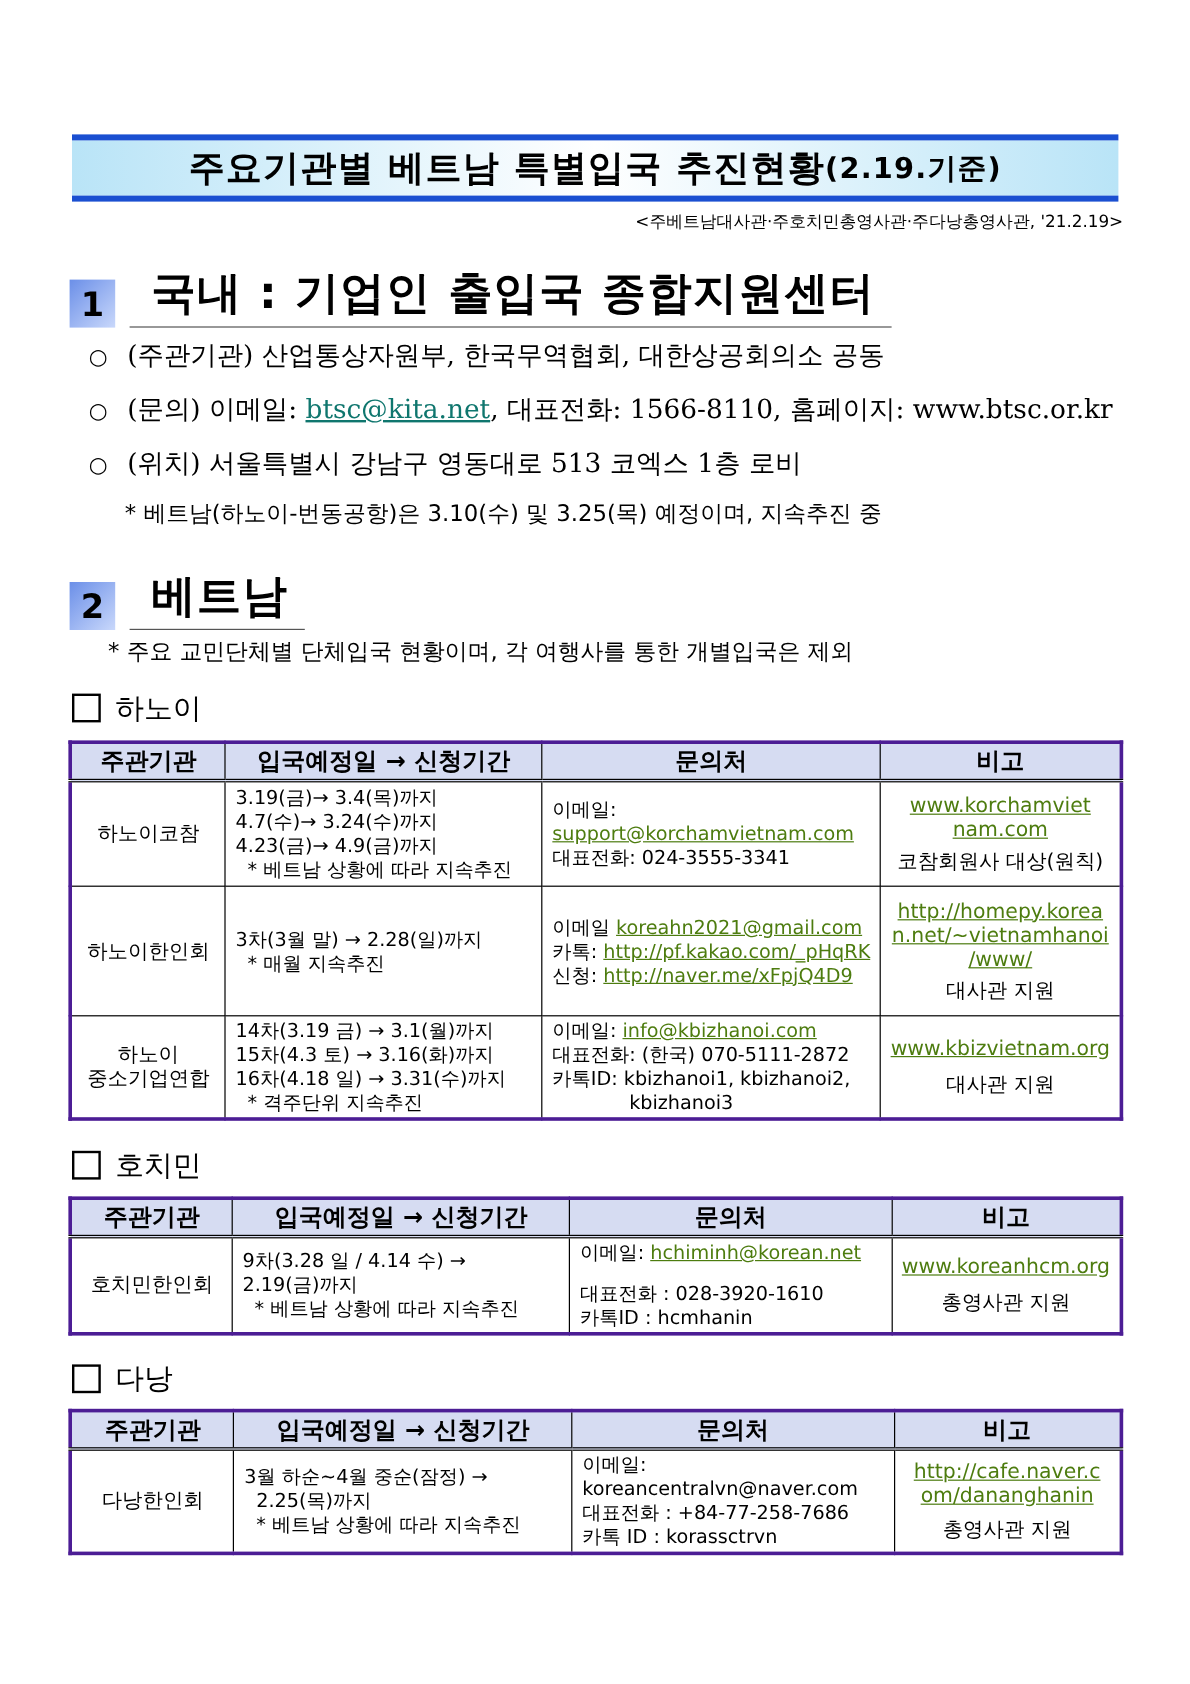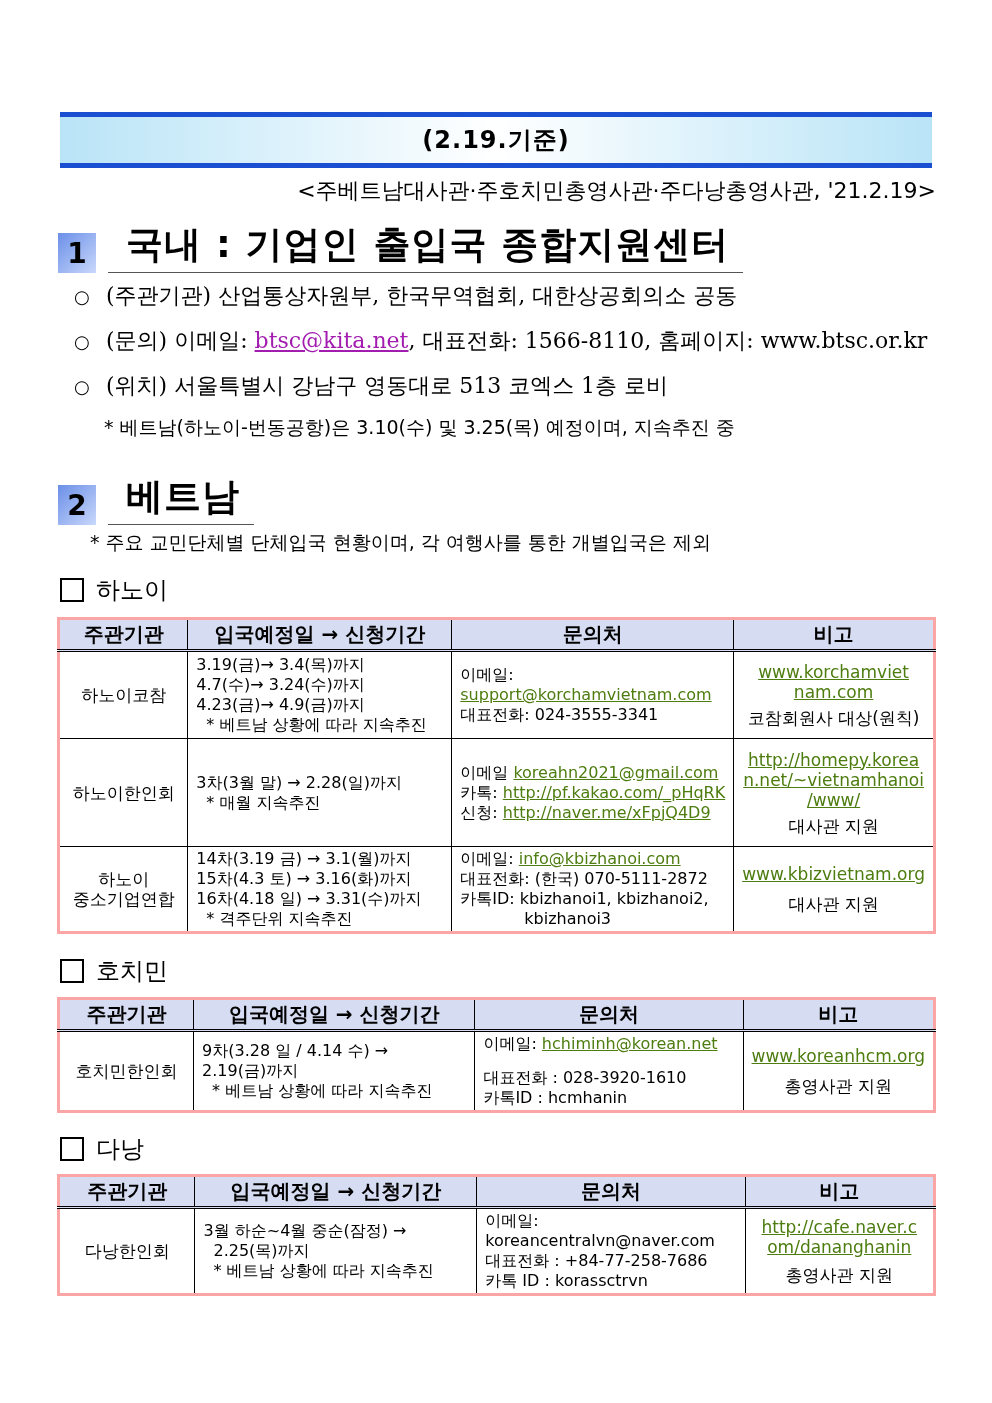--- a/index.html
+++ b/index.html
@@ -3,53 +3,54 @@
 <meta charset="utf-8">
 <style>
   html, body { margin: 0; padding: 0; background: #ffffff; }
   body { width: 992px; height: 1403px; position: relative; font-family: "DejaVu Sans", sans-serif; color: #000; overflow: hidden; }
 
   .title-bar { position: absolute; left: 60px; top: 112px; width: 872px; height: 56px; border-top: 5px solid #1a4fd1; border-bottom: 5px solid #1a4fd1; box-sizing: border-box;
     background: linear-gradient(to right, #b9e4f7 0%, #ffffff 50%, #b9e4f7 100%); display: flex; align-items: center; justify-content: center; }
   .title-bar span { font-size: 30px; font-weight: bold; letter-spacing: 1px; }
   .title-bar .suffix { font-size: 24px; }
 
-  .source-line { position: absolute; right: 56px; top: 176px; font-size: 22px; }
+  .source-line { position: absolute; right: 56px; top: 176px; font-size: 14px; }
 
   .sec-head { position: absolute; left: 58px; display: flex; align-items: flex-end; }
   .sec-num { width: 38px; height: 40px; background: linear-gradient(135deg, #6b8fe8 0%, #c9d8fb 100%); display: flex; align-items: center; justify-content: center;
     font-size: 28px; font-weight: bold; }
   .sec-title-wrap { margin-left: 12px; border-bottom: 1px solid #555; padding: 0 14px 2px 18px; }
   .sec-title { font-size: 37px; font-weight: bold; letter-spacing: 1px; }
 
   .bullet { position: absolute; left: 74px; font-size: 22px; font-family: "DejaVu Serif", serif; white-space: nowrap; }
   .bullet .mark { display: inline-block; width: 32px; font-family: "DejaVu Sans", sans-serif; font-size: 18px; }
   .bullet .lbl { font-weight: normal; margin-top: 20px; }
-  .bullet a { color: #a21caf; text-decoration: underline; }
+  .bullet a { color: #0f766e; text-decoration: underline; }
 
   .note { position: absolute; font-size: 19px; white-space: nowrap; }
 
   .region { position: absolute; left: 60px; font-size: 24px; font-family: "DejaVu Serif", serif; display: flex; align-items: center; }
   .region .box { width: 20px; height: 20px; border: 2px solid #000; margin-right: 12px; }
 
-  table.tbl { position: absolute; left: 57px; width: 879px; border-collapse: collapse; border: 3px solid #fca5a5; font-size: 16px; }
+  table.tbl { position: absolute; left: 57px; width: 879px; border-collapse: collapse; border: 3px solid #4c1d95; font-size: 16px; }
   table.tbl th { background: #d6dcf2; font-size: 20px; font-weight: bold; height: 29px; border: 1px solid #000; border-bottom: 3px double #000; padding: 0; }
   table.tbl td { border: 1px solid #000; vertical-align: middle; padding: 2px 8px; line-height: 20px; }
   table.tbl td.org { text-align: center; font-size: 17px; }
   table.tbl td.rem { text-align: center; font-size: 17px; }
   .lnk { color: #4d7c0f; text-decoration: underline; }
   .line { display: block; white-space: nowrap; }
   .ind { padding-left: 10px; }
   .ind2 { padding-left: 64px; }
   .col1 { width: 138px; } .col2 { width: 282px; } .col3 { width: 268px; margin-top: 16px; } .col4 { width: 188px; }
 </style>
 </head>
 <body>
 
 <div class="title-bar">
+  <span>주요기관별 베트남 특별입국 추진현황</span>
     <span class="suffix">(2.19.기준)</span>
 </div>
 <div class="source-line">&lt;주베트남대사관·주호치민총영사관·주다낭총영사관, '21.2.19&gt;</div>
 
 <div class="sec-head" style="top:220px;">
   <div class="sec-num">1</div>
   <div class="sec-title-wrap"><span class="sec-title">국내 : 기업인 출입국 종합지원센터</span></div>
 </div>
 
 <div class="bullet" style="top:281px;">

